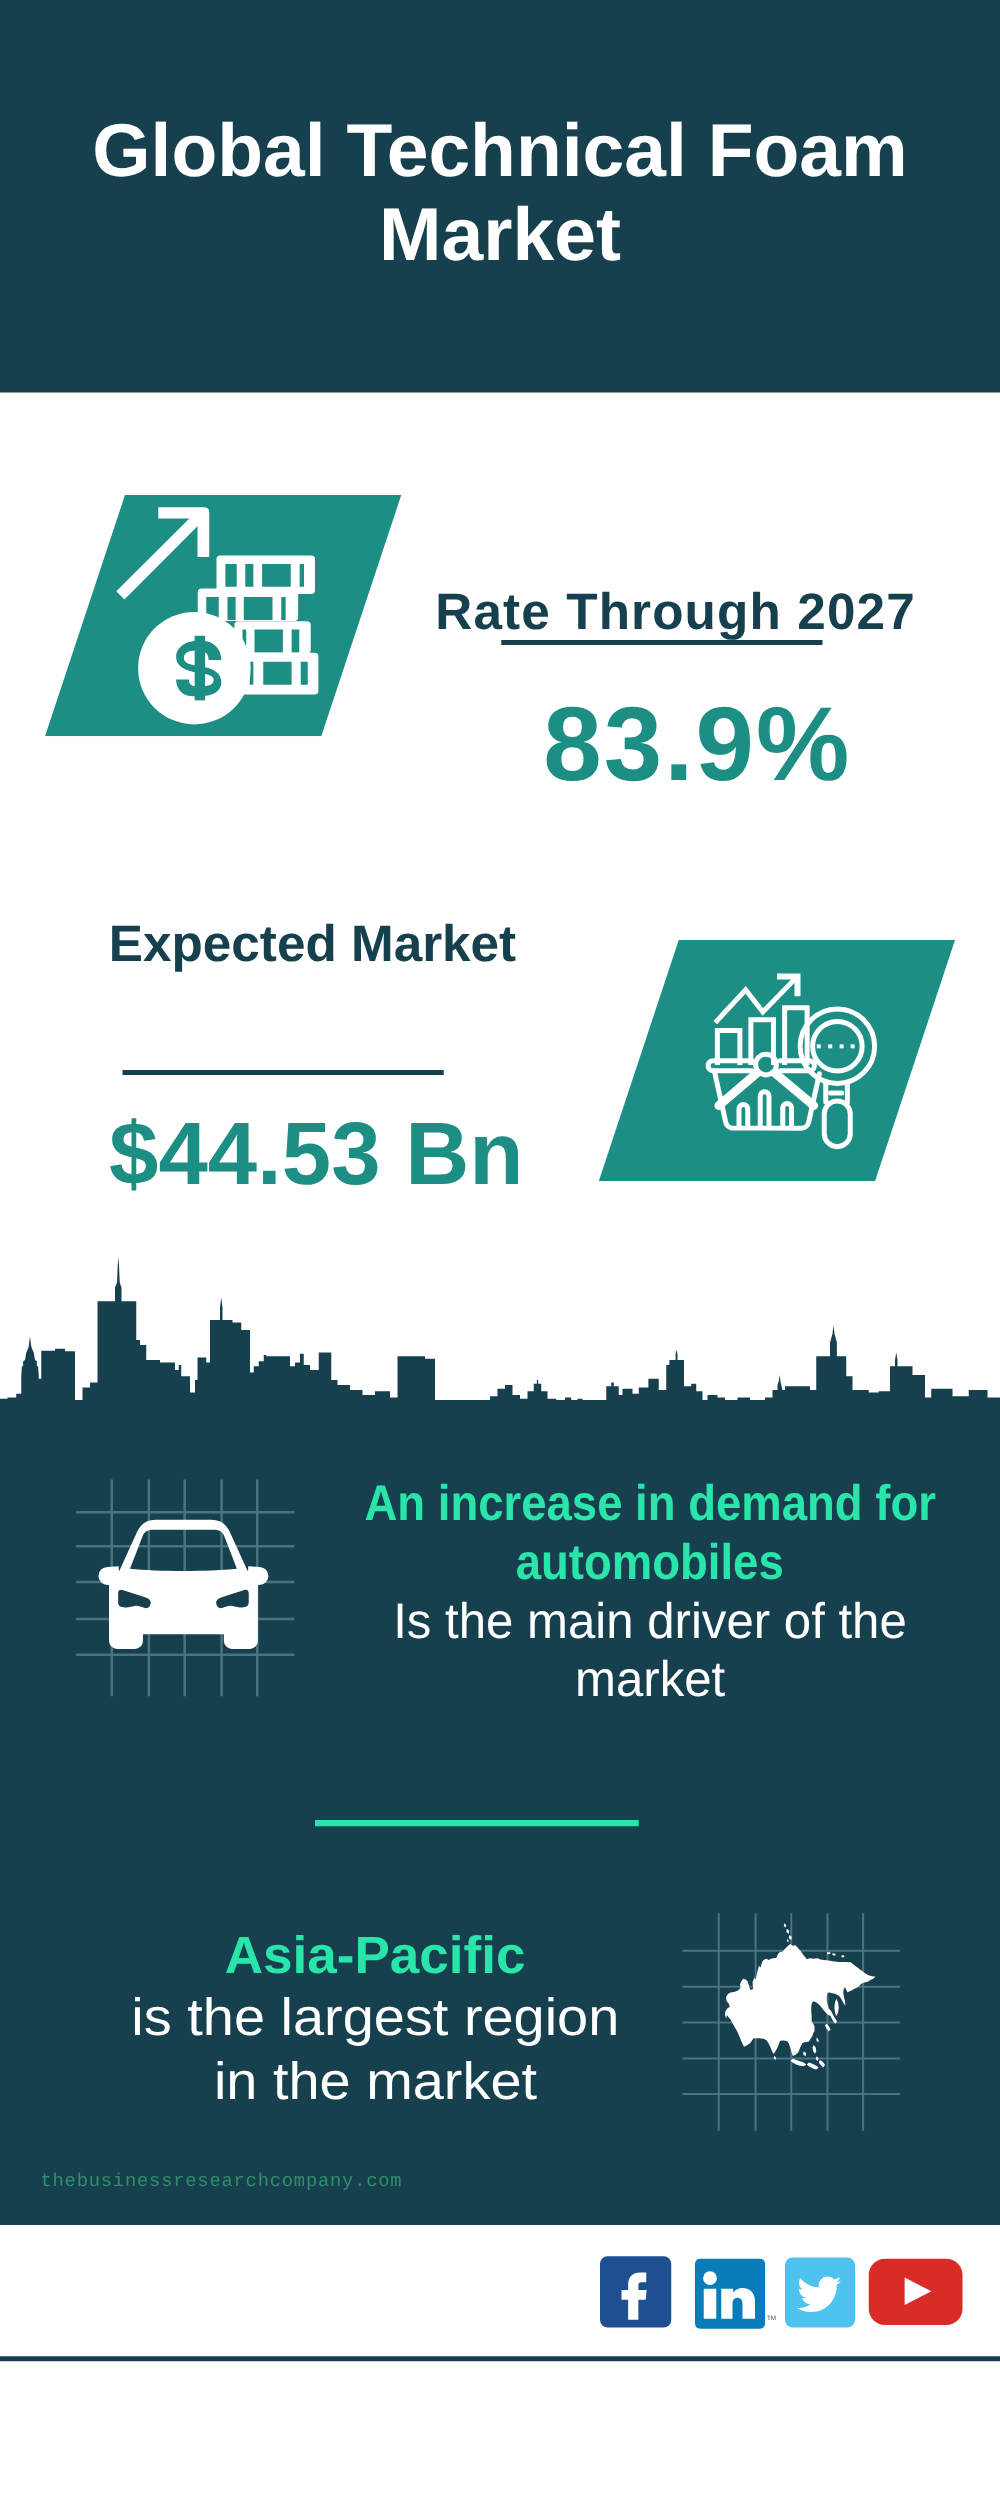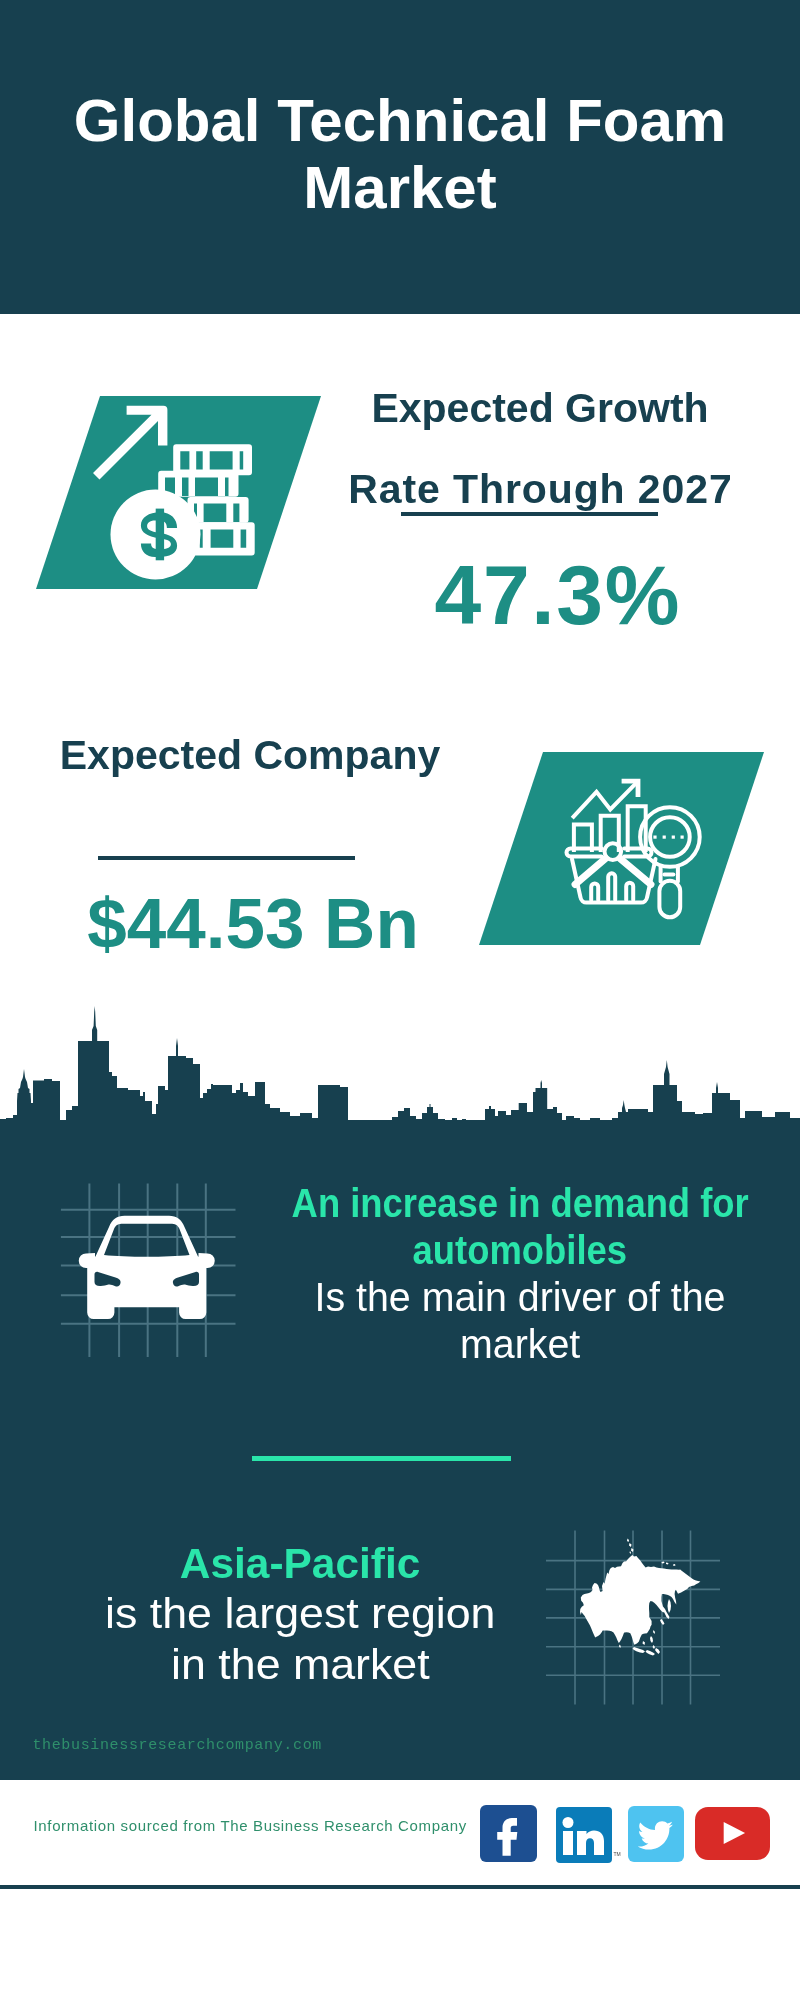--- a/index.html
+++ b/index.html
@@ -68,24 +68,23 @@
    </defs>
    <g fill="#ffffff">
     <path d="M 126.6 405.7 L 163.4 405.7 A 4 4 0 0 1 167.4 409.7 L 167.4 445.6 L 158 445.6 L 158 421 L 99.5 479.5 L 93 473 L 151.5 414.7 L 126.6 414.7 Z"></path>
     <path fill-rule="evenodd" d="M 196 522.2 H 251.7 A 3 3 0 0 1 254.7 525.2 V 552.5 A 3 3 0 0 1 251.7 555.5 H 196 A 3 3 0 0 1 193 552.5 V 525.2 A 3 3 0 0 1 196 522.2 Z M 199.8 529.4 H 202.7 V 547.8 H 199.8 Z M 210.6 529.4 H 233.3 V 547.8 H 210.6 Z M 240.6 529.4 H 246.2 V 547.8 H 240.6 Z"></path>
     <path fill-rule="evenodd" d="M 190.5 496.9 H 245.6 A 3 3 0 0 1 248.6 499.9 V 519.7 A 3 3 0 0 1 245.6 522.7 H 190.5 A 3 3 0 0 1 187.5 519.7 V 499.9 A 3 3 0 0 1 190.5 496.9 Z M 194 503.5 H 197 V 522 H 194 Z M 203.6 503.5 H 226.3 V 522 H 203.6 Z M 233.3 503.5 H 239.4 V 522 H 233.3 Z"></path>
     <path fill-rule="evenodd" d="M 161.2 470.7 H 235.5 A 3 3 0 0 1 238.5 473.7 V 493.8 A 3 3 0 0 1 235.5 496.8 H 161.2 A 3 3 0 0 1 158.2 493.8 V 473.7 A 3 3 0 0 1 161.2 470.7 Z M 165 477.5 H 175 V 496 H 165 Z M 182 477.5 H 188.5 V 496 H 182 Z M 195 477.5 H 218 V 496 H 195 Z M 225 477.5 H 228.5 V 496 H 225 Z"></path>
     <path fill-rule="evenodd" d="M 176.2 444.3 H 249 A 3 3 0 0 1 252 447.3 V 472.2 A 3 3 0 0 1 249 475.2 H 176.2 A 3 3 0 0 1 173.2 472.2 V 447.3 A 3 3 0 0 1 176.2 444.3 Z M 180.3 451.2 H 189.4 V 469.4 H 180.3 Z M 196.2 451.2 H 202.7 V 469.4 H 196.2 Z M 209.7 451.2 H 232.6 V 469.4 H 209.7 Z M 239.7 451.2 H 243.2 V 469.4 H 239.7 Z"></path>
    </g>
    <rect x="100" y="480" width="120" height="110" fill="#ffffff" mask="url(#coinmask)"></rect>
   </svg>
-  <div class="statline" style="left:340px;top:388px;width:400px;">Expected Growth</div>
   <div class="statline" style="left:340px;top:445px;width:400px;letter-spacing:0.9px;text-indent:0.9px;margin-top:24px;">Rate Through 2027</div>
   <div class="statrule" style="left:401px;top:512px;width:257px;"></div>
-  <div class="statval" style="left:357px;top:553px;width:400px;font-size:84px;line-height:84px;letter-spacing:1.7px;text-indent:1.7px;">47.3%</div>
+  <div class="statval" style="left:357px;top:553px;width:400px;font-size:84px;line-height:84px;letter-spacing:1.7px;text-indent:1.7px;">83.9%</div>
 
   <div class="para" style="left:479px;top:752px;width:285px;height:193px;clip-path:polygon(64px 0,285px 0,221px 193px,0 193px)"></div>
   <svg class="icon" style="left:0;top:0;width:800px;height:1000px" viewBox="0 0 800 1000">
    <g fill="none" stroke="#ffffff" stroke-width="4" stroke-linecap="butt" stroke-linejoin="miter">
     <path d="M 573.9 852 V 824.4 H 591.9 V 852"></path>
     <path d="M 600.7 852 V 815.7 H 618.8 V 852"></path>
     <path d="M 627.7 852 V 806.2 H 645.7 V 852"></path>
     <polyline points="572.2,818.1 596.5,791.8 610.3,809.5 637.8,781.3"></polyline>
    </g>
    <path fill="#ffffff" d="M 621.6 778.7 H 640.4 V 797 H 635.6 V 783.5 H 621.6 Z"></path>
@@ -109,21 +108,21 @@
     <path d="M 605.5 858.5 L 575 884.5"></path>
     <path d="M 620 858.5 L 651 884.5"></path>
    </g>
    <g fill="#ffffff">
     <rect x="653.4" y="835.5" width="3.2" height="3.2"></rect>
     <rect x="662.6" y="835.5" width="3.2" height="3.2"></rect>
     <rect x="671.7" y="835.5" width="3.2" height="3.2"></rect>
     <rect x="680.5" y="835.5" width="3.2" height="3.2"></rect>
    </g>
   </svg>
-  <div class="statline" style="left:50px;top:735px;width:400px;">Expected Company</div>
+  <div class="statline" style="left:50px;top:735px;width:400px;">Expected Market</div>
   <div class="statrule" style="left:98px;top:856px;width:257px;"></div>
   <div class="statval" style="left:53px;top:888px;width:400px;font-size:71px;line-height:71px;">$44.53 Bn</div>
 
   <svg class="icon" style="left:0;top:0;width:800px;height:2000px" viewBox="0 0 800 2000">
    <g stroke="#4a7382" stroke-width="2" fill="none">
     <path d="M 89.4 1183.6 V 1357 M 119.1 1183.6 V 1357 M 147.7 1183.6 V 1357 M 177.3 1183.6 V 1357 M 205.8 1183.6 V 1357"></path>
     <path d="M 60.9 1209.7 H 235.5 M 60.9 1237 H 235.5 M 60.9 1265.5 H 235.5 M 60.9 1295.2 H 235.5 M 60.9 1323.7 H 235.5"></path>
    </g>
    <g fill="#ffffff" fill-rule="evenodd">
 
@@ -154,21 +153,20 @@
     <path fill="#17404f" d="M 94.5 1274.5 C 94.5 1272.5 96 1271.5 98 1272 L 115.5 1277.5 C 119.5 1278.8 121 1280.5 120.5 1283 C 120 1285.8 118 1287.2 115.3 1286.2 C 112.5 1285.2 110.5 1284.2 108.5 1284.6 C 106 1285.1 103 1286.2 100 1286 C 96.5 1285.8 94.5 1284.6 94.5 1282 Z"></path>
     <path fill="#17404f" d="M 199 1274.5 C 199 1272.5 197.5 1271.5 195.5 1272 L 178 1277.5 C 174 1278.8 172.5 1280.5 173 1283 C 173.5 1285.8 175.5 1287.2 178.2 1286.2 C 181 1285.2 183 1284.2 185 1284.6 C 187.5 1285.1 190.5 1286.2 193.5 1286 C 197 1285.8 199 1284.6 199 1282 Z"></path>
    </g>
   </svg>
   <div class="bigline grn" style="left:200px;top:1183px;width:640px;"><span class="sx">An increase in demand for</span></div>
   <div class="bigline grn" style="left:200px;top:1230px;width:640px;"><span class="sx">automobiles</span></div>
   <div class="bigline wht" style="left:200px;top:1277px;width:640px;"><span class="sx2">Is the main driver of the</span></div>
   <div class="bigline wht" style="left:200px;top:1324px;width:640px;"><span class="sx2">market</span></div>
   <div class="hairline" style="top:1775px;height:5px;"></div>
   <div class="hairline" style="top:1885px;height:4px;"></div>
-  <div class="sourceline" style="left:33.5px;top:1815px;">Information sourced from The Business Research Company</div>
   <div class="sourceline" style="left:32.4px;top:1735px;font-family:Liberation Mono, monospace;">thebusinessresearchcompany.com</div>
   <svg class="icon" style="left:0;top:0;width:800px;height:2000px" viewBox="0 0 800 2000">
 
    <rect x="480" y="1805" width="57" height="57" rx="6" fill="#1d4f91"></rect>
    <path fill="#fff" d="M 517 1818 h -5.2 c -5.8 0 -9.3 3.8 -9.3 9.6 v 4.4 h -5.3 v 7.7 h 5.3 v 16 h 8.2 v -16 h 5.8 l 0.8 -7.7 h -6.6 v -3.6 c 0 -1.9 0.6 -2.7 2.5 -2.7 h 3.8 z"></path>
 
    <rect x="556" y="1807" width="56" height="56" rx="4" fill="#0a7cb9"></rect>
    <circle cx="568" cy="1822.5" r="5.5" fill="#fff"></circle>
    <rect x="563" y="1831" width="10" height="24" fill="#fff"></rect>
    <path fill="#fff" d="M 577 1831 h 9.5 v 3 c 1.8 -2.3 4.5 -3.6 7.5 -3.6 c 6 0 10 4 10 10.5 V 1855 h -10 v -12 c 0 -3 -1.5 -4.8 -4 -4.8 c -2.5 0 -4 1.8 -4 4.8 v 12 h -9 z"></path>

